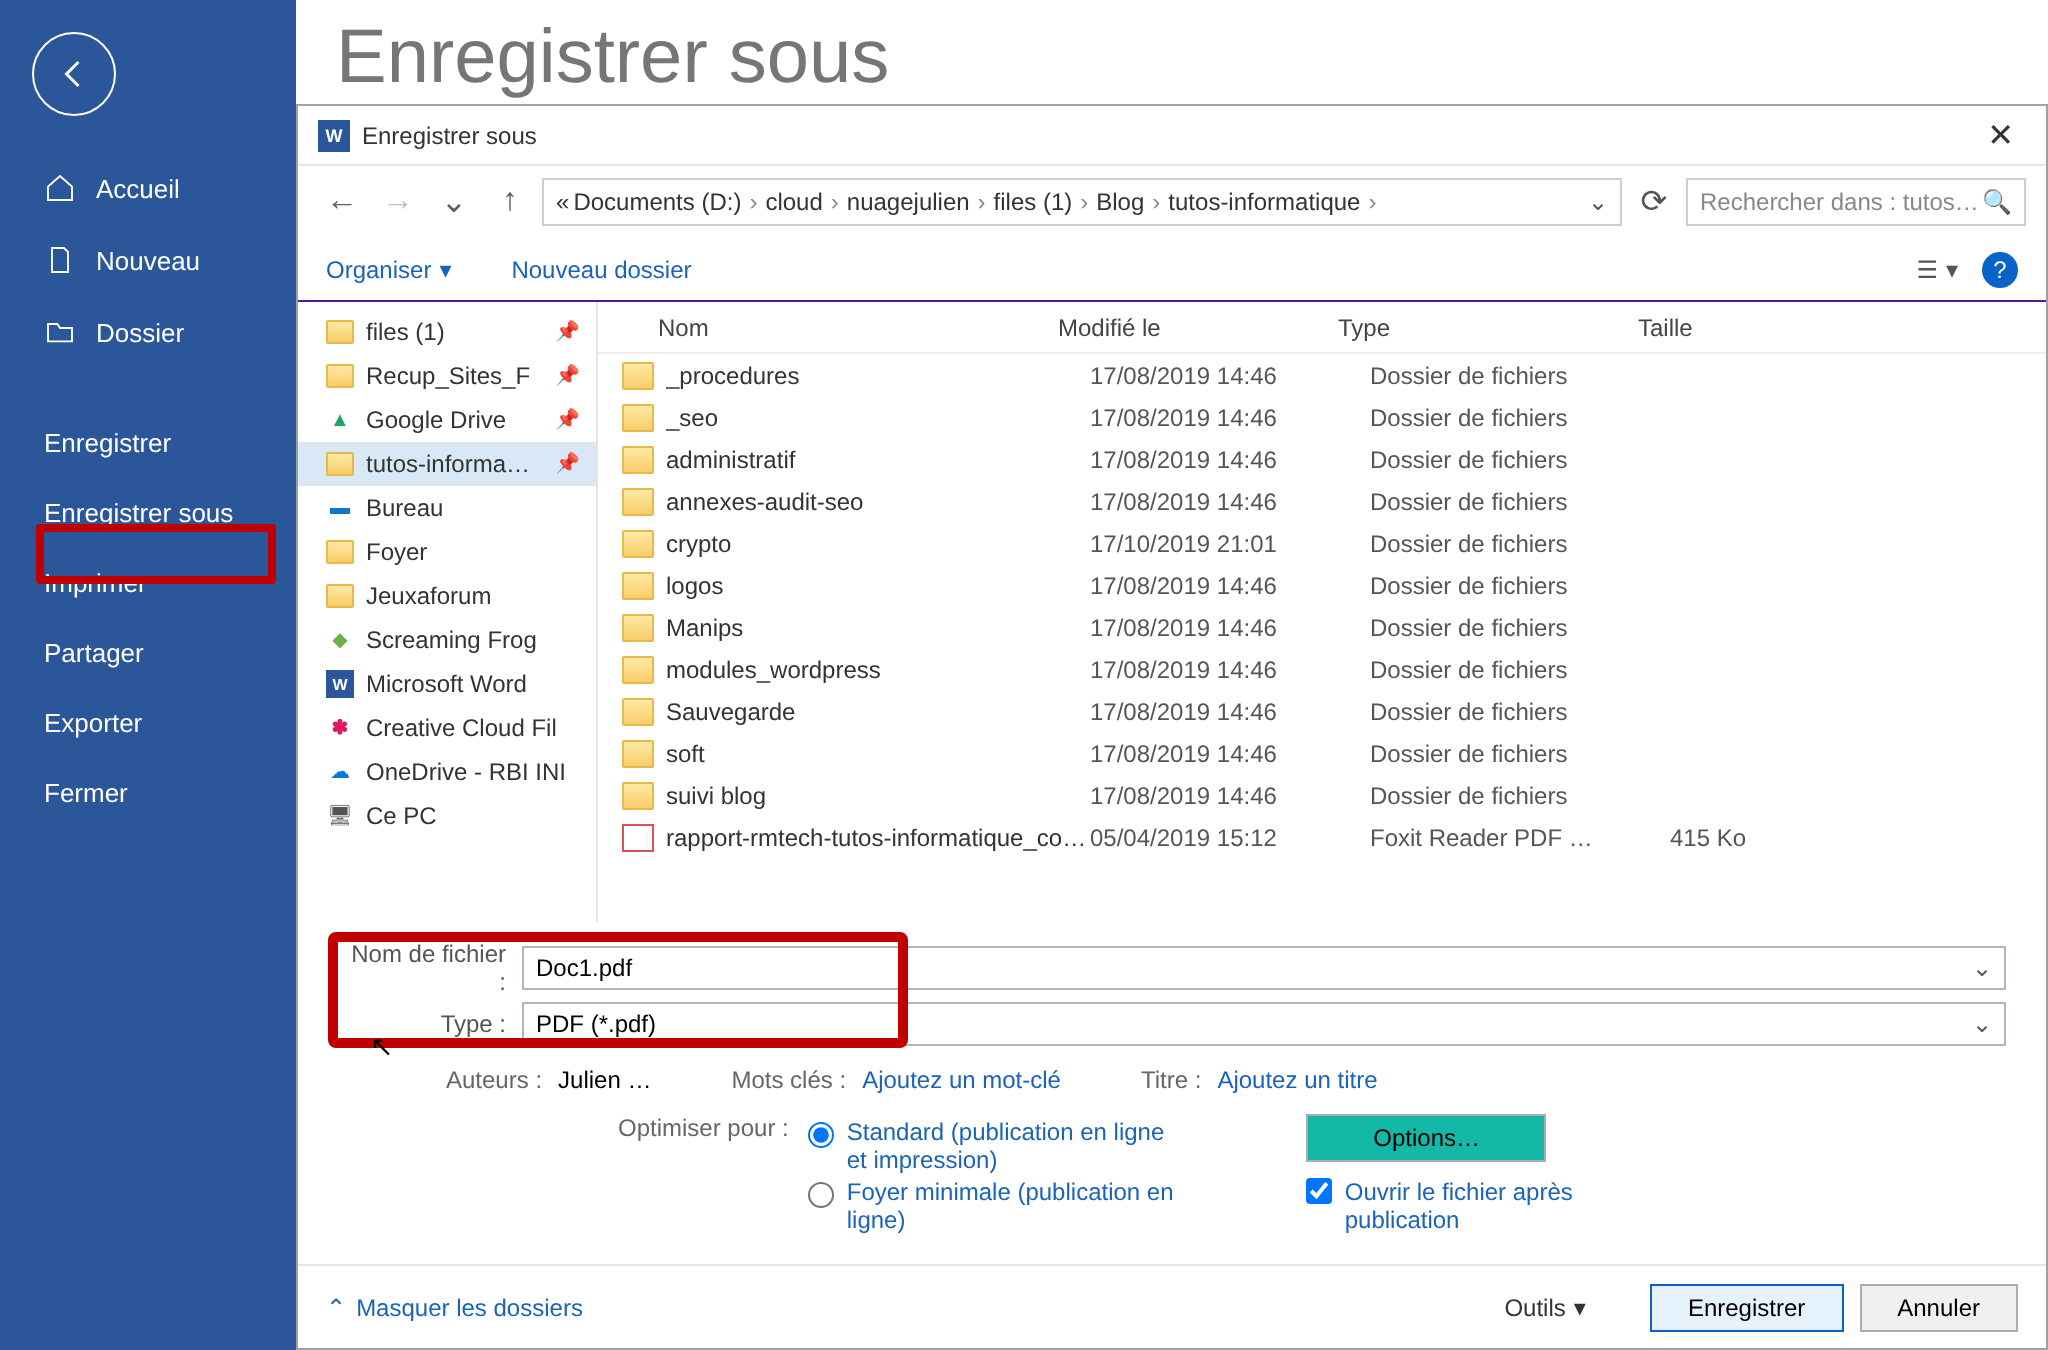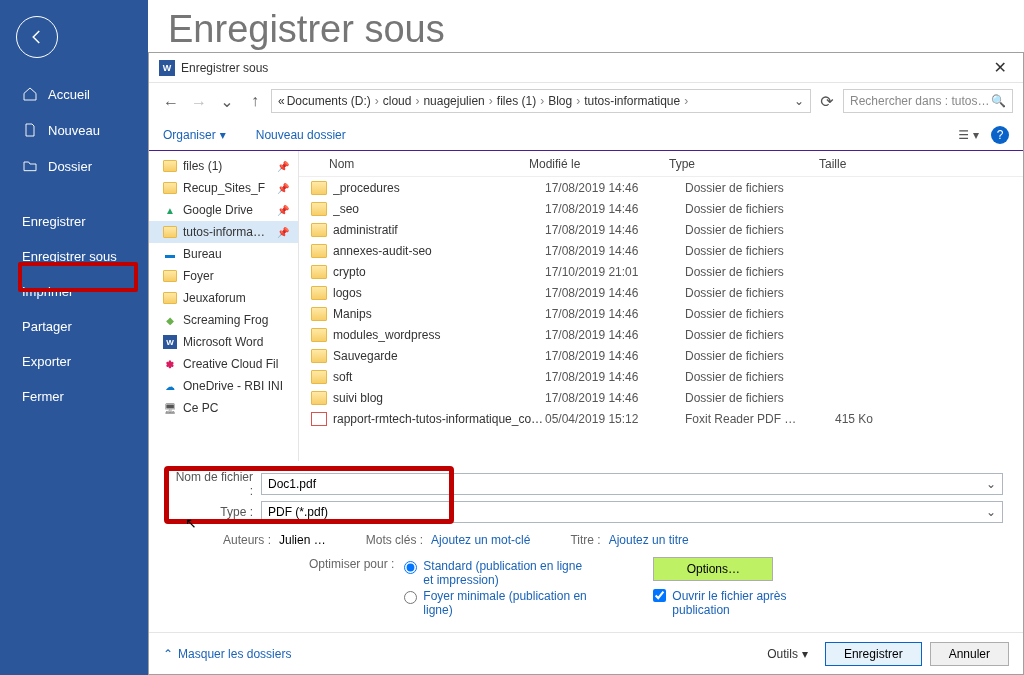--- a/index.html
+++ b/index.html
@@ -90,29 +90,29 @@
 .meta-row .pair .k { color: #666; }
 .meta-row .pair .v-link { color: #1a63b8; cursor: text; }
 
 .options-area { display: flex; padding: 0 0 0 140px; gap: 60px; font-size: 12px; }
 .opt-left .opt-label { color: #666; }
 .radio-group { margin-left: 0; }
 .radio-item { display: flex; align-items: flex-start; gap: 6px; margin: 2px 0; }
 .radio-item input { margin-top: 2px; }
 .radio-item .rl { color: #1a63b8; max-width: 170px; cursor: pointer; }
 .opt-right { }
-.opt-right button.options-btn { width: 120px; height: 24px; font-size: 12px; background: #bef264; border: 1px solid #adadad; cursor: pointer; }
+.opt-right button.options-btn { width: 120px; height: 24px; font-size: 12px; background: #14b8a6; border: 1px solid #adadad; cursor: pointer; }
 .check-item { display: flex; gap: 6px; margin-top: 8px; align-items: flex-start; }
 .check-item .cl { color: #1a63b8; max-width: 160px; }
 
 
 .footer { position: absolute; bottom: 0; left: 0; right: 0; height: 42px; border-top: 1px solid #e5e5e5; display: flex; align-items: center; padding: 0 14px; font-size: 12px; }
 .footer .hide { color: #1a63b8; cursor: pointer; display: flex; align-items: center; gap: 5px; }
 .footer .spacer { flex: 1; }
-.footer .tools { color: #333; display: flex; align-items: center; gap: 4px; cursor: pointer; margin-right: 9px; }
+.footer .tools { color: #333; display: flex; align-items: center; gap: 4px; cursor: pointer; margin-right: 24px; }
 .footer button { height: 24px; padding: 0 18px; font-size: 12px; background: #f0f0f0; border: 1px solid #adadad; cursor: pointer; margin-left: 8px; }
 .footer button.primary { border: 1px solid #0a63c9; background: #e5f1fb; }
 </style>
 </head>
 <body>
 
 <div class="backstage">
   <div class="back-btn">
     <svg viewBox="0 0 24 24">
         <path d="M15 4l-8 8 8 8" stroke="#fff" stroke-width="2" fill="none"></path>

